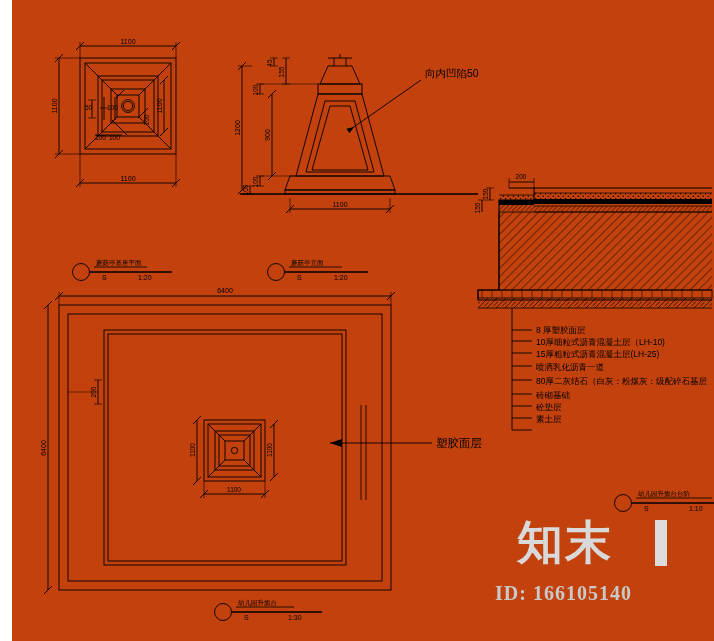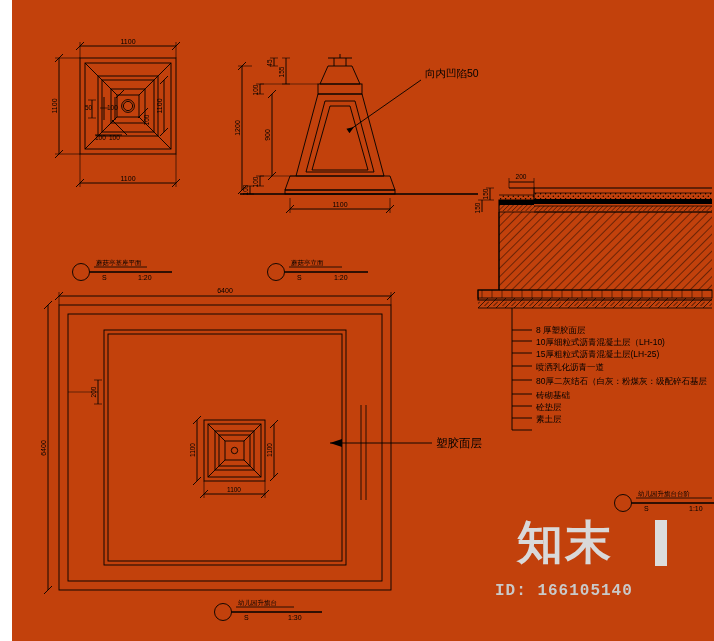--- a/index.html
+++ b/index.html
@@ -30,23 +30,23 @@
   }
   #wm-logo {
     left: 505px; top: 512px;
     font-size: 46px;
     font-family: "DejaVu Sans", sans-serif;
     color: #d9d9d9;
     text-align: center;
   }
   #wm-id {
     left: 483px; top: 582px;
-    font-size: 16px;
+    font-size: 20px;
     color: #c9c9c9;
-    font-family: Liberation Mono, monospace;
+    font-family: Liberation Serif, serif;
     letter-spacing: 1px;
     text-align: center;
   }
   #wm-mark {
     left: 643px; top: 520px;
     width: 12px; height: 46px;
     background: #dcdcdc;
   }
 </style>
 </head>

